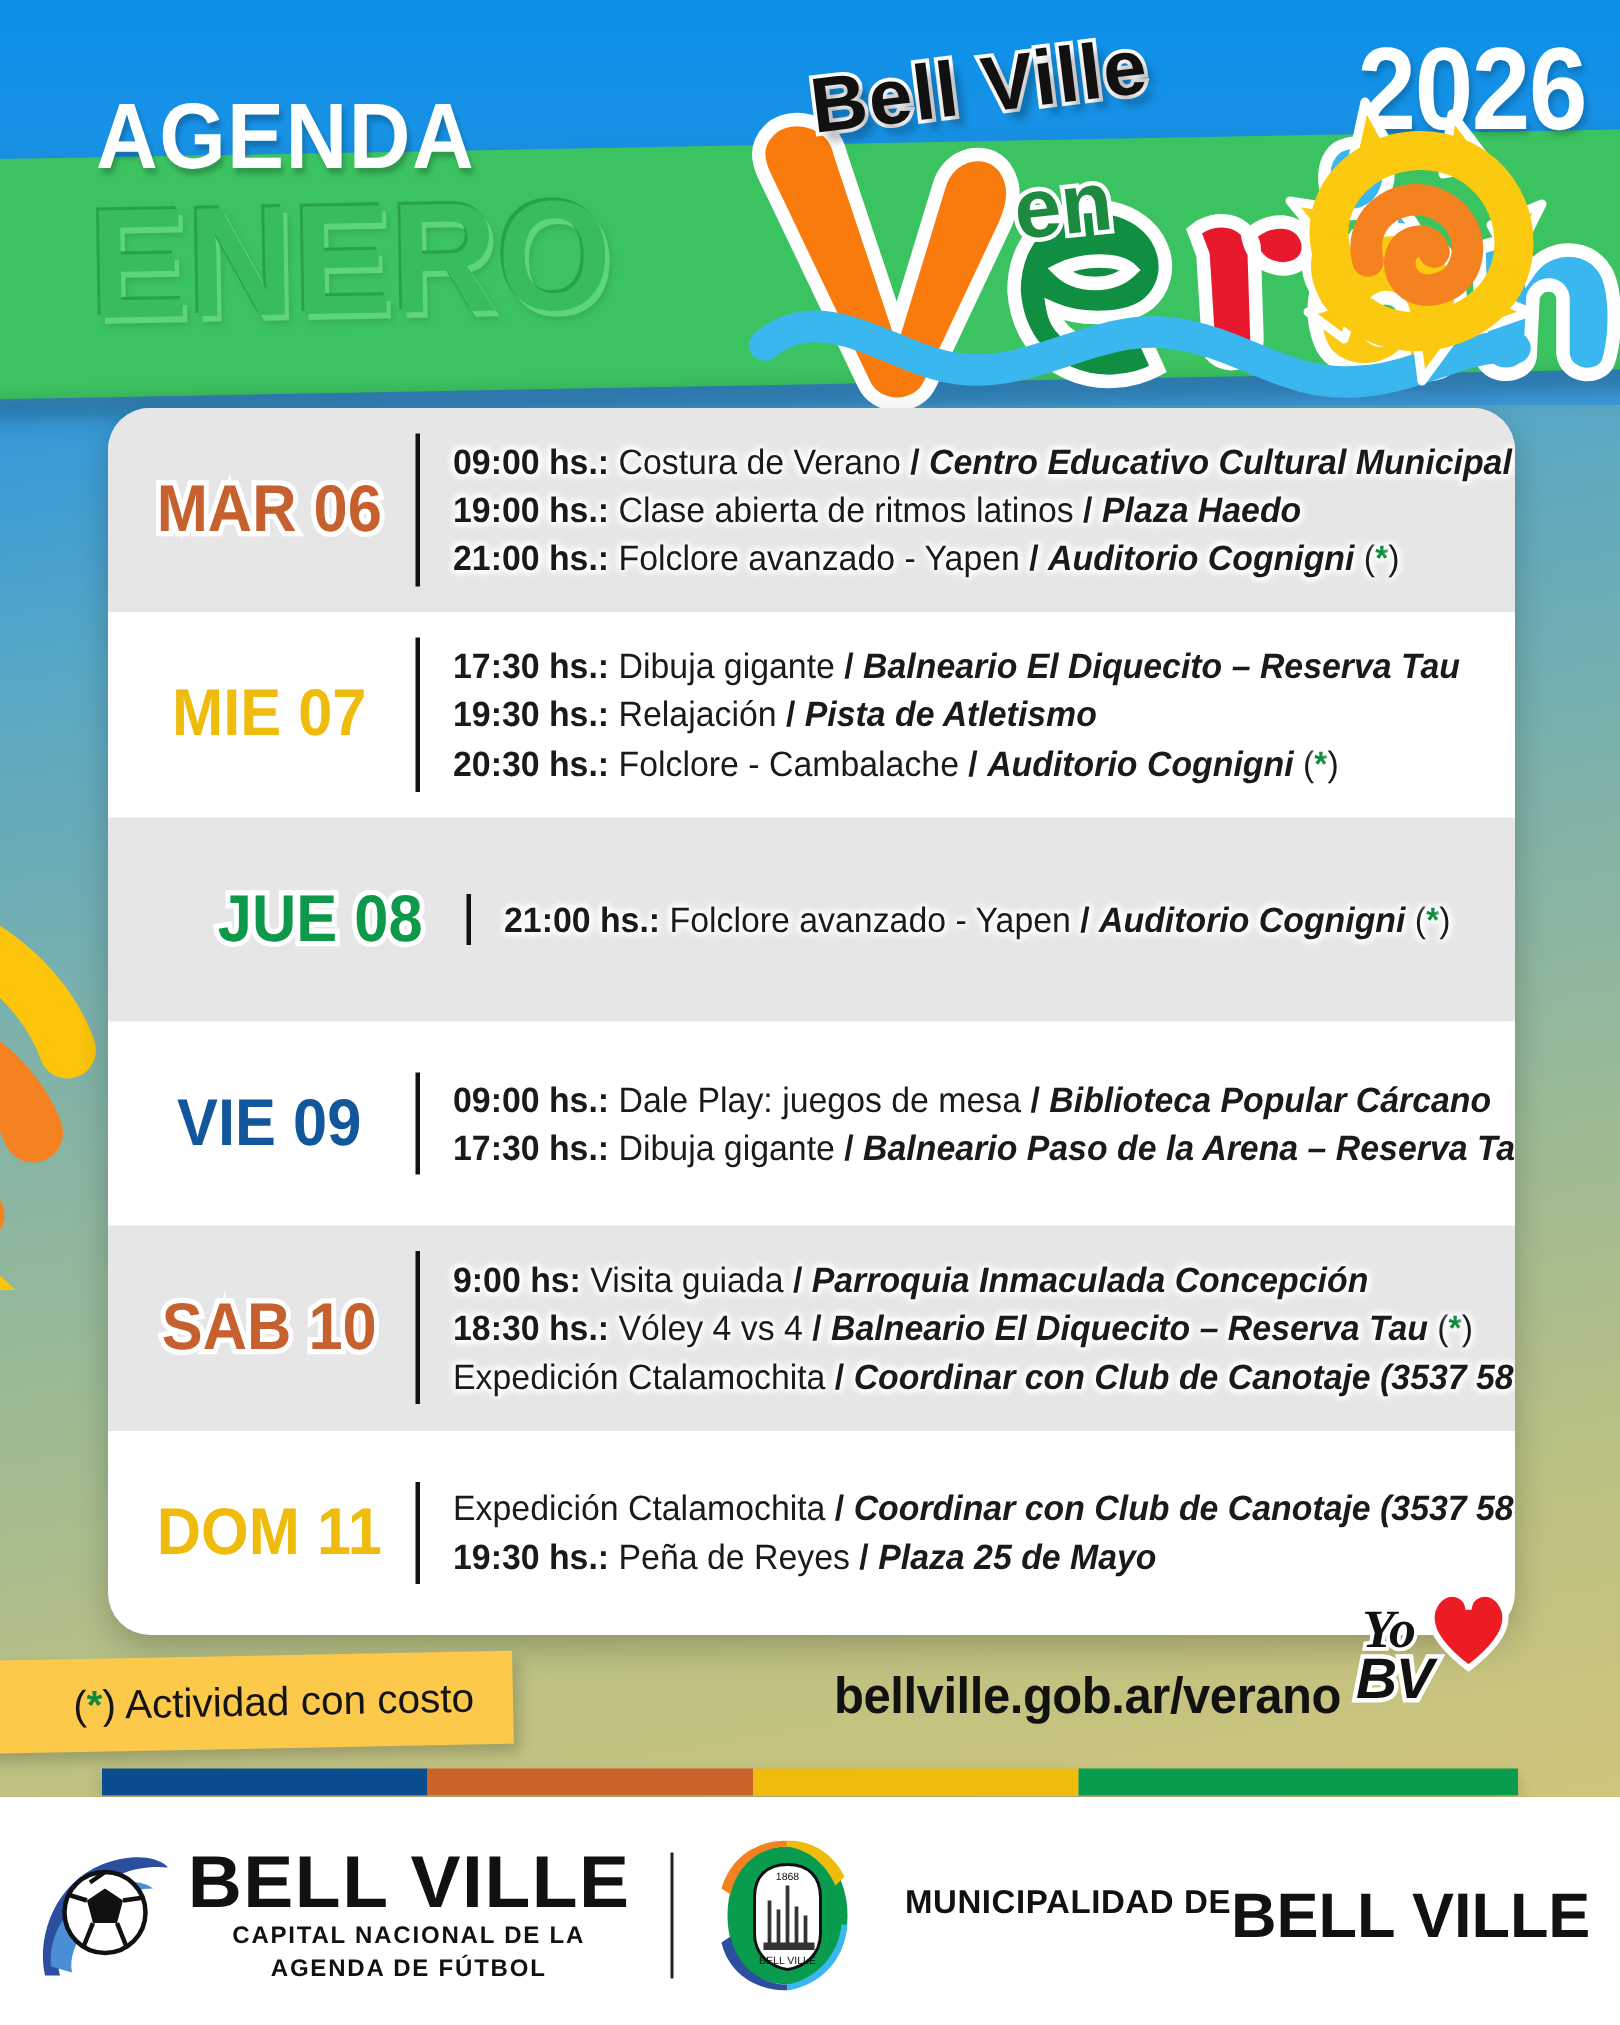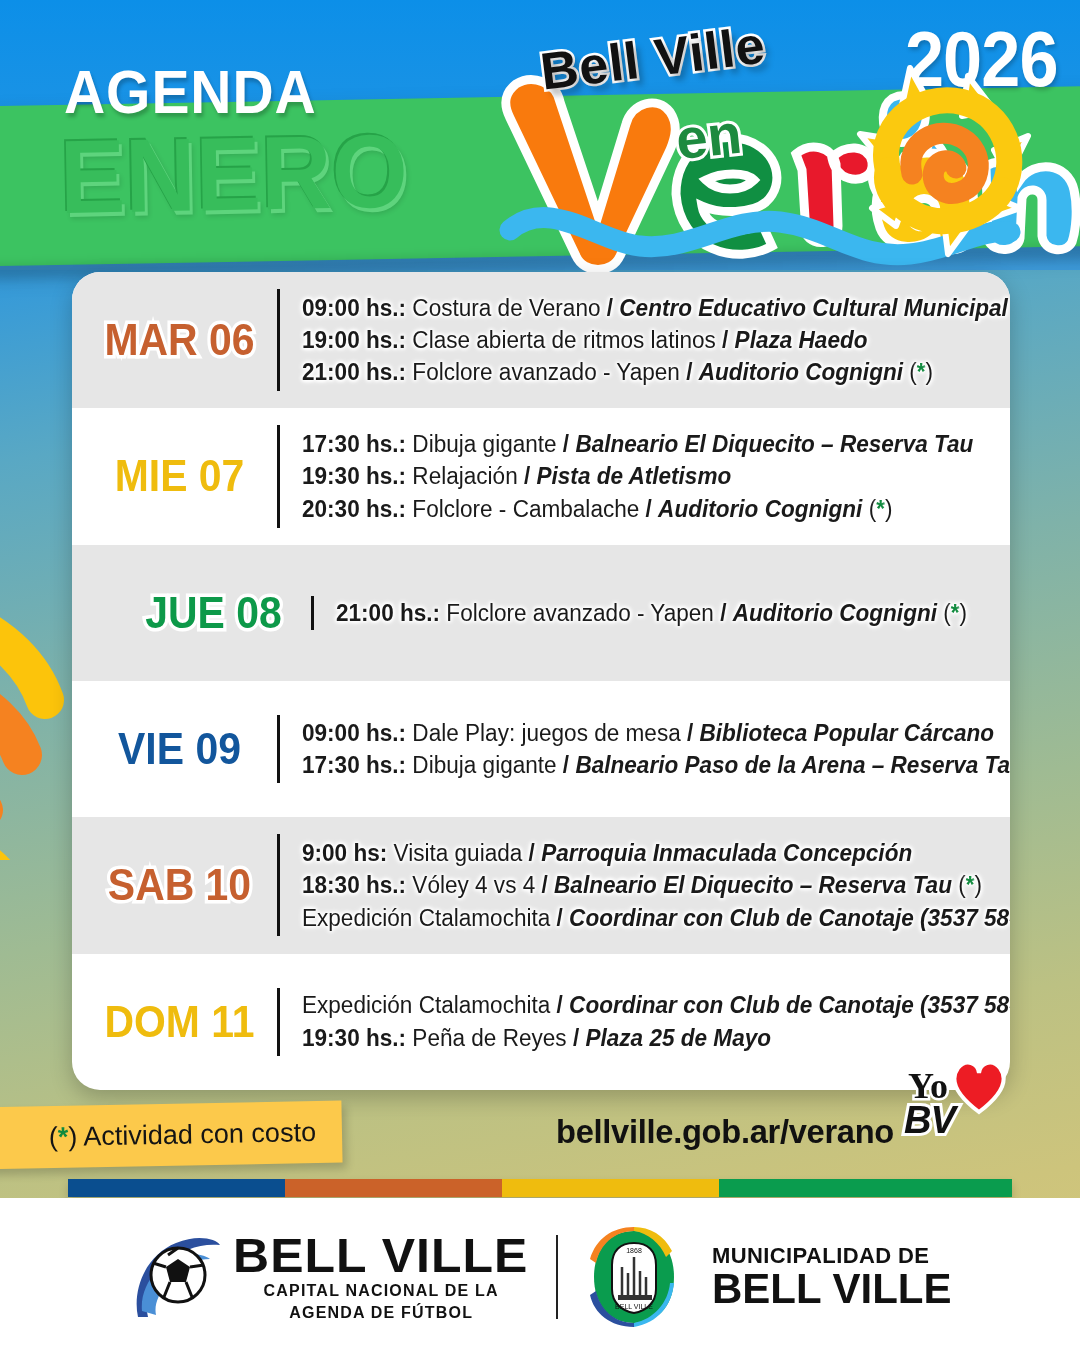--- a/index.html
+++ b/index.html
@@ -161,21 +161,21 @@
     position:absolute; left:556px; top:1112px;
     font-family:"Liberation Sans", sans-serif;
     font-weight:bold; font-size:34px; color:#111111;
     letter-spacing:-.3px;
     transform:scaleX(.96); transform-origin:left center;
   }
   .yobv { position:absolute; left:900px; top:1055px; width:110px; height:105px; }
   .yo-txt {
     position:absolute; left:8px; top:10px;
     font-family:"Liberation Serif", serif;
-    font-weight:bold; font-size:36px; color:#111;
+    font-weight:bold; font-style:italic; font-size:36px; color:#111;
     -webkit-text-stroke:5px #fff; paint-order:stroke fill;
   }
   .bv-txt {
     position:absolute; left:4px; top:44px;
     font-family:"Liberation Sans", sans-serif;
     font-weight:bold; font-style:italic; font-size:38px; color:#111;
     -webkit-text-stroke:6px #fff; paint-order:stroke fill;
     letter-spacing:-1px;
   }
 
@@ -196,21 +196,21 @@
     font-family:"Liberation Sans", sans-serif; font-weight:bold;
     font-size:49px; color:#111; letter-spacing:1px; line-height:1;
     transform:scaleX(1.02);
   }
   .bv-futbol-sub1, .bv-futbol-sub2 {
     font-family:"Liberation Sans", sans-serif; font-weight:bold;
     font-size:16px; color:#111; letter-spacing:1.2px; line-height:1.35;
   }
   .divider-v { width:2px; height:84px; background:#222; margin:0 30px; }
   .logo-muni { display:flex; align-items:center; gap:16px; }
-  .muni-txt { display:flex; flex-direction:column;margin-left:16px; }
+  .muni-txt { display:flex; flex-direction:row;margin-left:16px; }
   .muni-top {
     font-family:"Liberation Sans", sans-serif; font-weight:bold;
     font-size:22px; color:#111; letter-spacing:.4px; line-height:1.1;
   }
   .muni-main {
     font-family:"Liberation Sans", sans-serif; font-weight:bold;
     font-size:42px; color:#111; letter-spacing:0px; line-height:1;
   }
 </style>
 </head>

